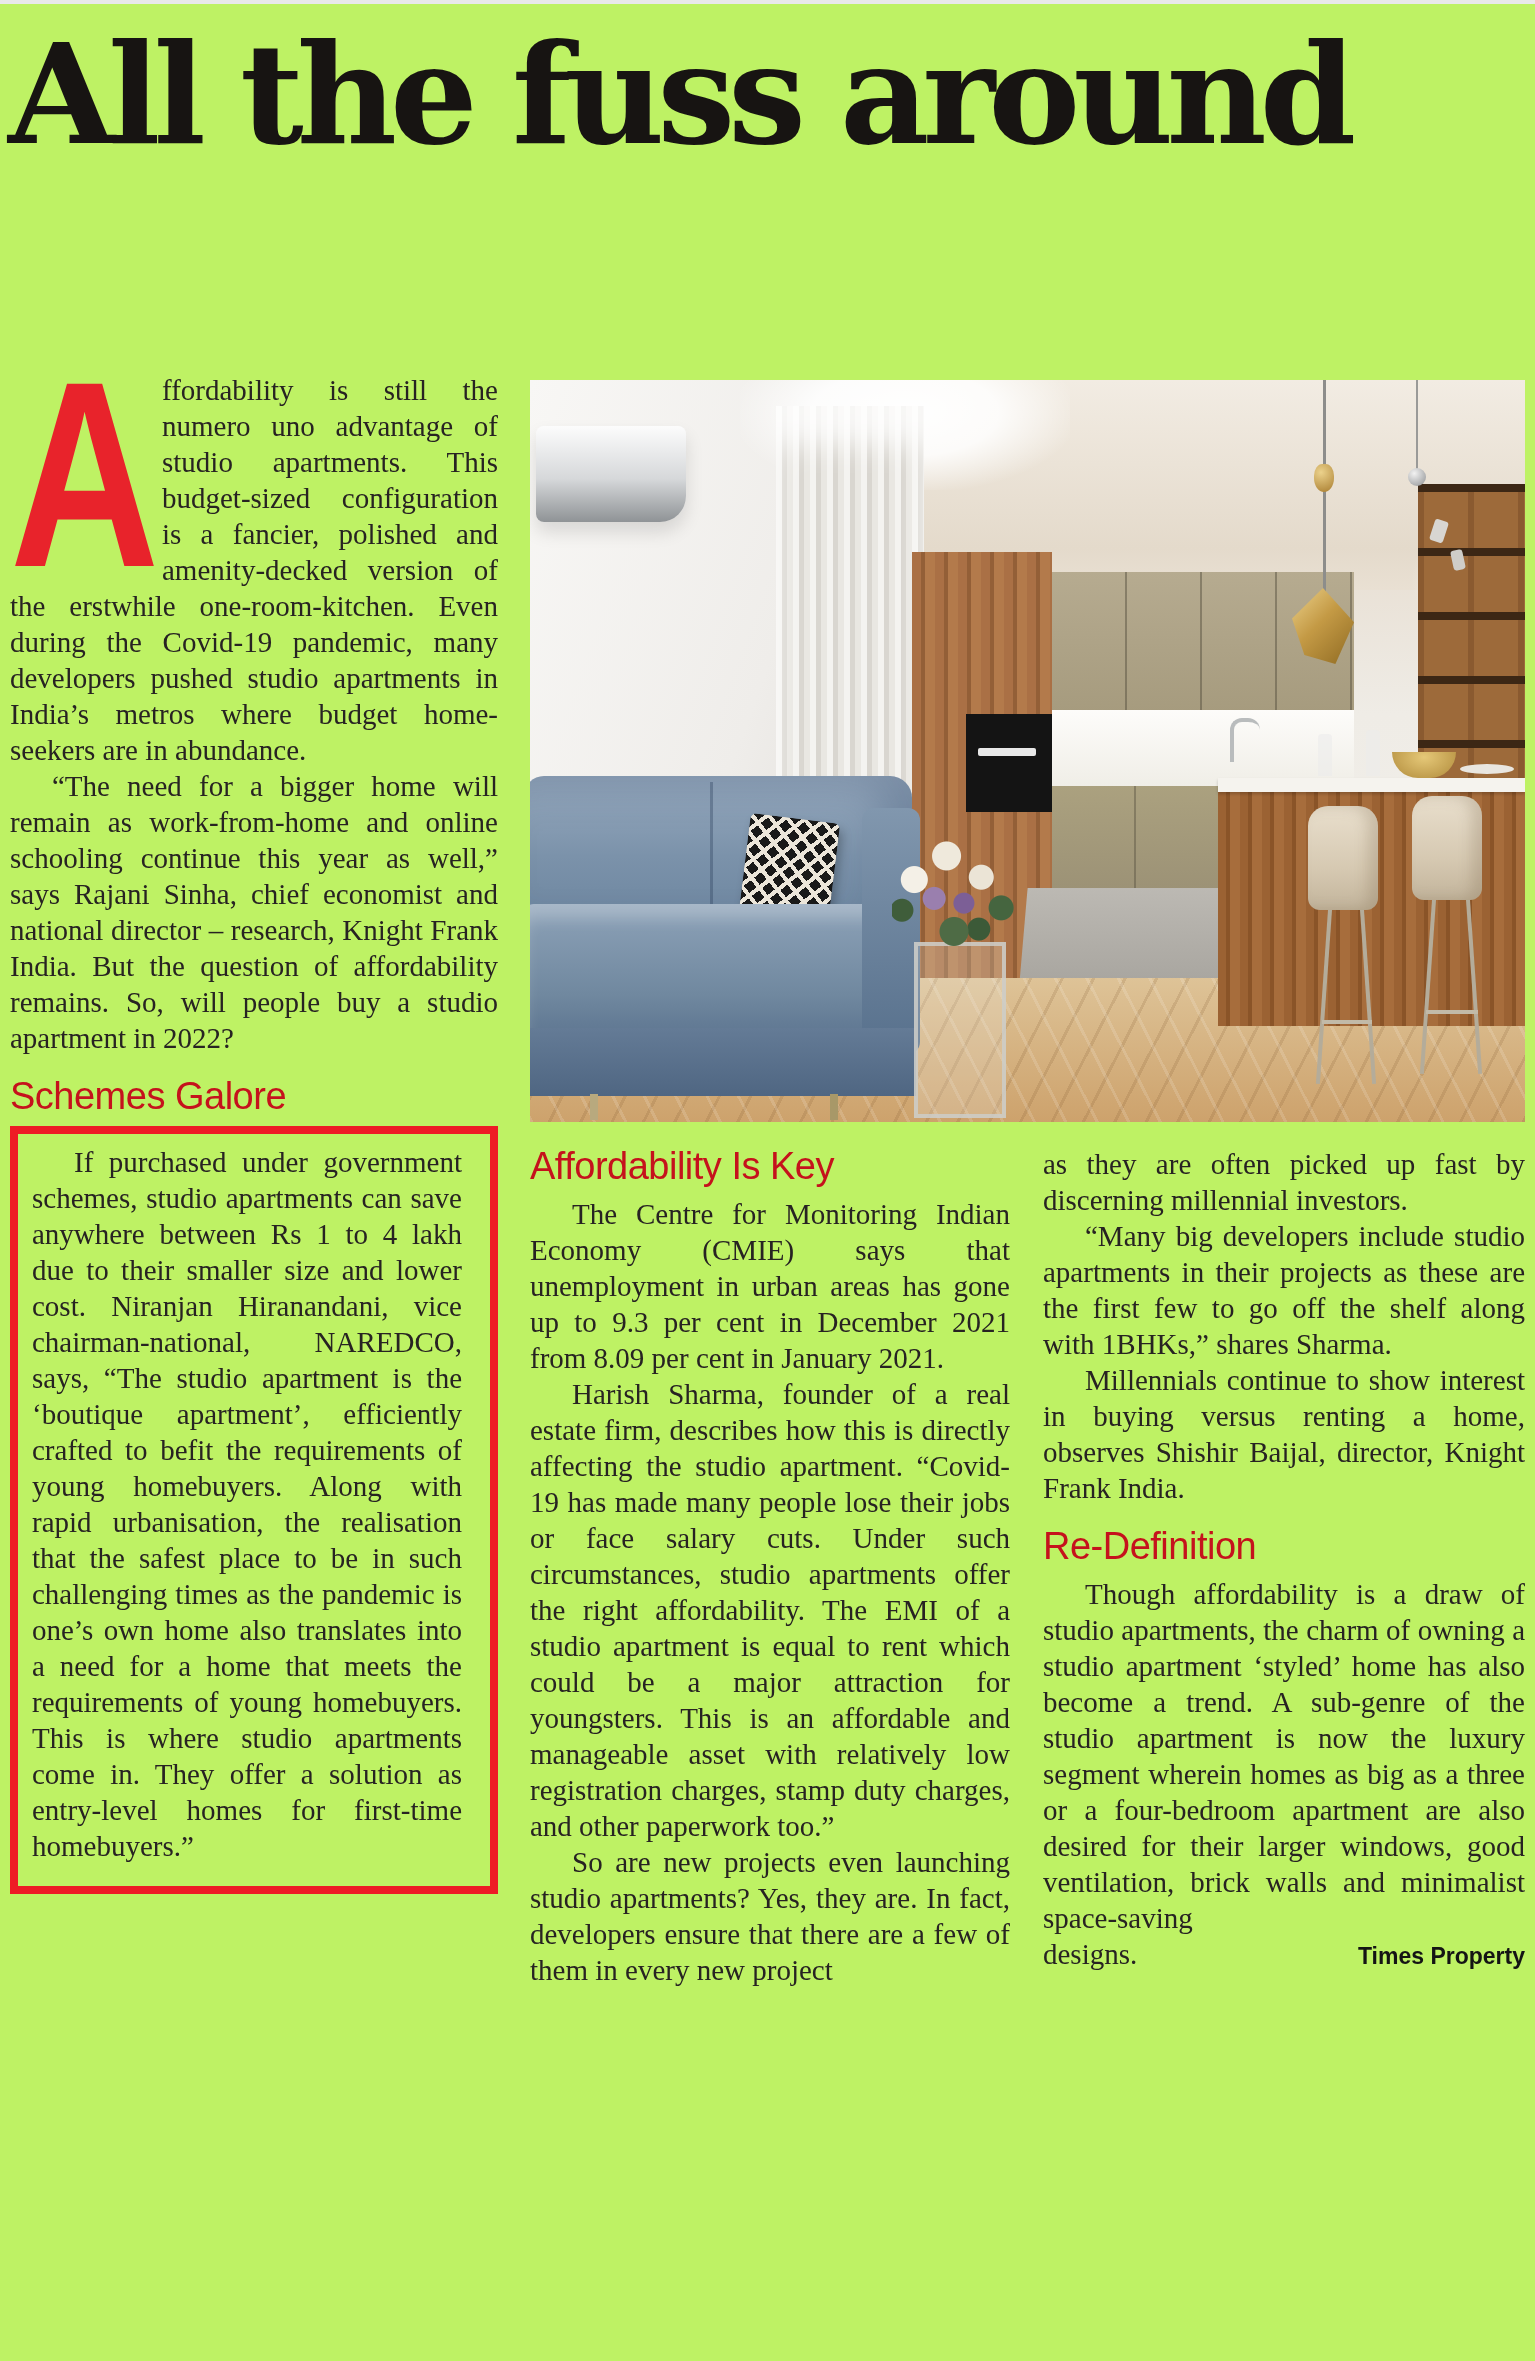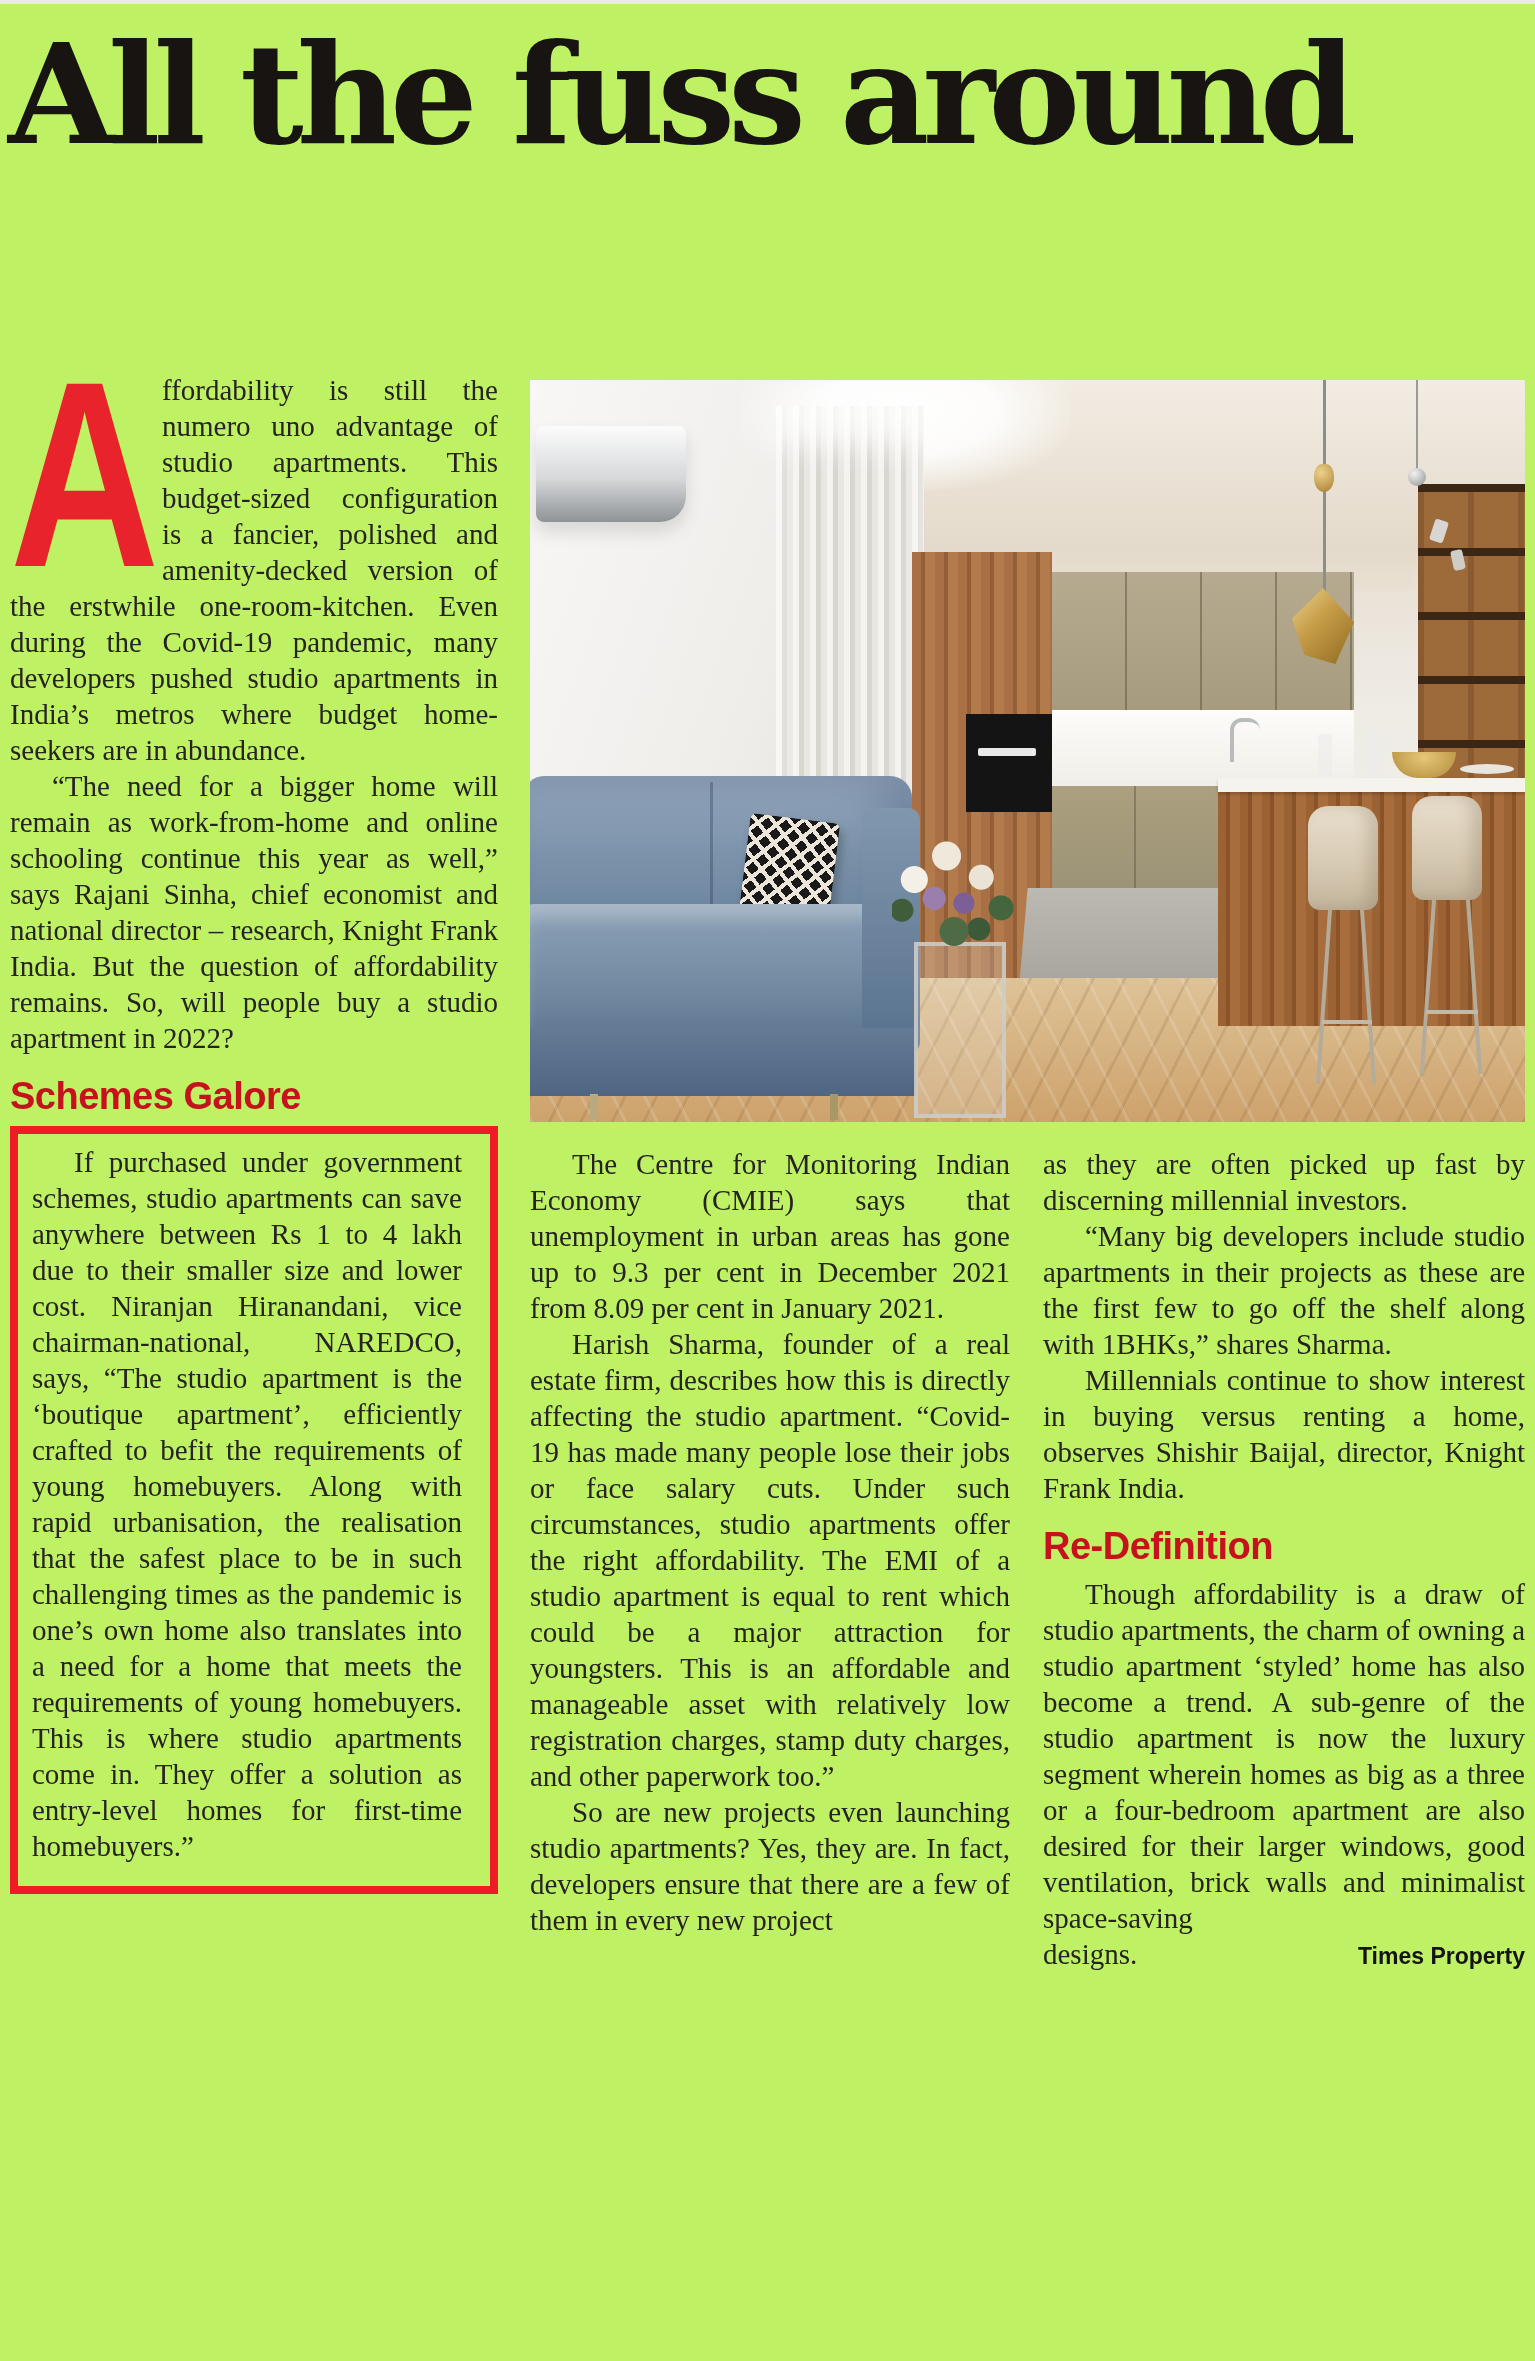--- a/index.html
+++ b/index.html
@@ -25,21 +25,21 @@
   }
   
   .col{position:absolute;text-align:justify;font-size:29px;line-height:36px;}
   #col1{left:10px;top:368px;width:488px;}
   #col2{left:530px;top:1142px;width:480px;}
   #col3{left:1043px;top:1142px;width:482px;}
   .col p{margin:0;}
   .indent{text-indent:42px;}
   .sec-heading{
     font-family:"Liberation Sans", sans-serif;
-    font-weight:bold;
+    font-weight:normal;
     font-size:38px;
     line-height:40px;
     letter-spacing:-0.5px;
     color:#c5121c;
     margin:20px 0 10px 0;
     text-align:left;
   }
   .sec-heading.first{margin-top:0;}
   .dropcap{
     float:left;
@@ -248,20 +248,21 @@
     <div class="ph-sofa-seat"></div>
     <div class="ph-sofa-arm"></div>
     <div class="ph-sofa-base"></div>
     <div class="ph-sofa-leg1"></div>
     <div class="ph-sofa-leg2"></div>
     <div class="ph-side-table"></div>
     <div class="ph-bouquet"></div>
   </div>
 
   <div id="col2" class="col">
+    <h2 class="sec-heading first">Affordability Is Key</h2>
     <p class="indent">The Centre for Monitoring Indian Economy (CMIE) says that unemployment in urban areas has gone up to 9.3 per cent in December 2021 from 8.09 per cent in January 2021.</p>
     <p class="indent">Harish Sharma, founder of a real estate firm, describes how this is directly affecting the studio apartment. “Covid-19 has made many people lose their jobs or face salary cuts. Under such circumstances, studio apartments offer the right affordability. The EMI of a studio apartment is equal to rent which could be a major attraction for youngsters. This is an affordable and manageable asset with relatively low registration charges, stamp duty charges, and other paperwork too.”</p>
     <p class="indent">So are new projects even launching studio apartments? Yes, they are. In fact, developers ensure that there are a few of them in every new project</p>
   </div>
 
   <div id="col3" class="col">
     <p>as they are often picked up fast by discerning millennial investors.</p>
     <p class="indent">“Many big developers include studio apartments in their projects as these are the first few to go off the shelf along with 1BHKs,” shares Sharma.</p>
     <p class="indent">Millennials continue to show interest in buying versus renting a home, observes Shishir Baijal, director, Knight Frank India.</p>
     <h2 class="sec-heading">Re-Definition</h2>

